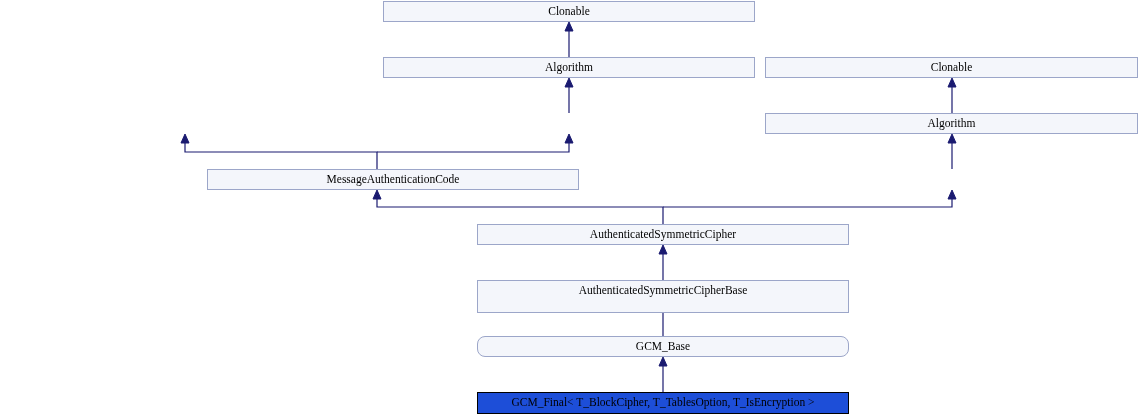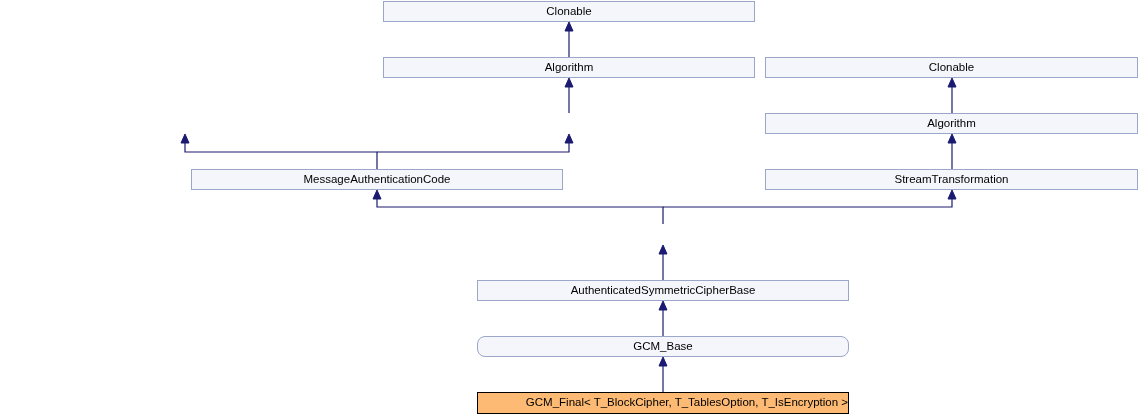--- a/index.html
+++ b/index.html
@@ -9,21 +9,21 @@
     --highlight-border:#000000;
     --text:#000000;
     --background:#ffffff;
   }
   html,body{margin:0;padding:0;background:var(--background);}
   .canvas{
     position:relative;
     width:1139px;
     height:416px;
     background:var(--background);
-    font-family:Liberation Sans, sans-serif;
+    font-family:Liberation Serif, serif;
     overflow:hidden;
   }
   svg.edges{
     position:absolute;
     left:0;top:0;
     width:1139px;height:416px;
     z-index:0;
   }
   svg.edges line, svg.edges polyline{
     stroke:var(--edge);
@@ -43,35 +43,34 @@
     font-size:11.5px;
     line-height:19px;
     text-align:center;
     white-space:nowrap;
     overflow:hidden;
     z-index:1;
     cursor:pointer;
   }
   .node.highlight{
     border:1px solid var(--highlight-border);
-    background:#fdba74;
+    background:#1d4ed8;
     cursor:default;
-    text-align:right;
   }
   
   .p0 {left:383px; top:1px;   width:372px; height:21px;}
   .p1 {left:383px; top:57px;  width:372px; height:21px;}
   .p2 {left:765px; top:57px;  width:373px; height:21px;}
   .p3 {left:0px;   top:113px; width:371px; height:21px;}
   .p4 {left:383px; top:113px; width:372px; height:21px;}
   .p5 {left:765px; top:113px; width:373px; height:21px;}
-  .p6 {left:191px; top:169px; width:372px; height:21px;}
+  .p6 {left:207px; top:169px; width:372px; height:21px;}
   .p7 {left:765px; top:169px; width:373px; height:21px;}
   .p8 {left:477px; top:224px; width:372px; height:21px;}
-  .p9 {left:477px; top:280px; width:372px; height:21px;}
+  .p9 {left:477px; top:280px; width:372px; height:33px;}
   .p10{left:477px; top:336px; width:372px; height:21px;border-radius:8px;}
   .p11{left:477px; top:392px; width:372px; height:22px;}
 </style>
 </head>
 <body>
 
 <div class="canvas">
 
   <svg class="edges" viewBox="0 0 1139 416" xmlns="http://www.w3.org/2000/svg">
 
@@ -107,18 +106,18 @@
 
     <line x1="663" y1="392" x2="663" y2="366"></line>
     <polygon points="663,357 659,366 667,366"></polygon>
   </svg>
 
   <div class="node p0">Clonable</div>
   <div class="node p1">Algorithm</div>
   <div class="node p2">Clonable</div>
   <div class="node p5">Algorithm</div>
   <div class="node p6">MessageAuthenticationCode</div>
-  <div class="node p7">StreamTransformation</div>
+  <div class="node p8">AuthenticatedSymmetricCipher</div>
   <div class="node p9">AuthenticatedSymmetricCipherBase</div>
   <div class="node p10">GCM_Base</div>
   <div class="node p11 highlight">GCM_Final&lt; T_BlockCipher, T_TablesOption, T_IsEncryption &gt;</div>
 
 </div>
 
 </body></html>

